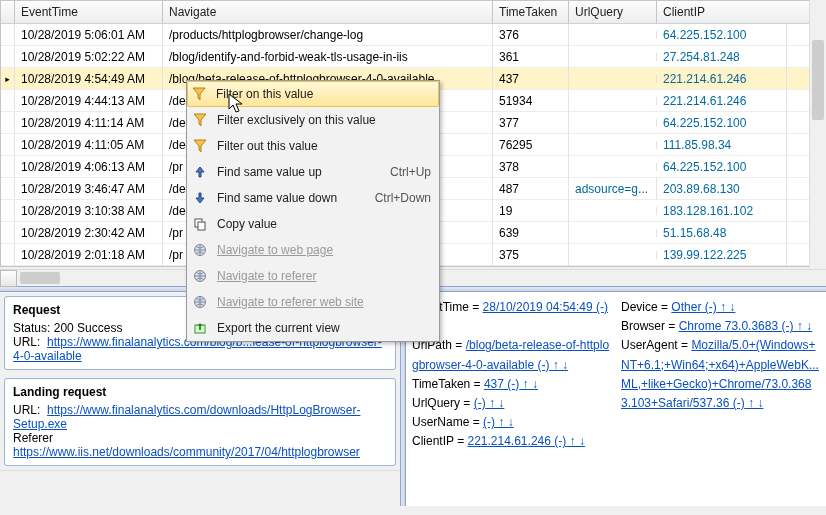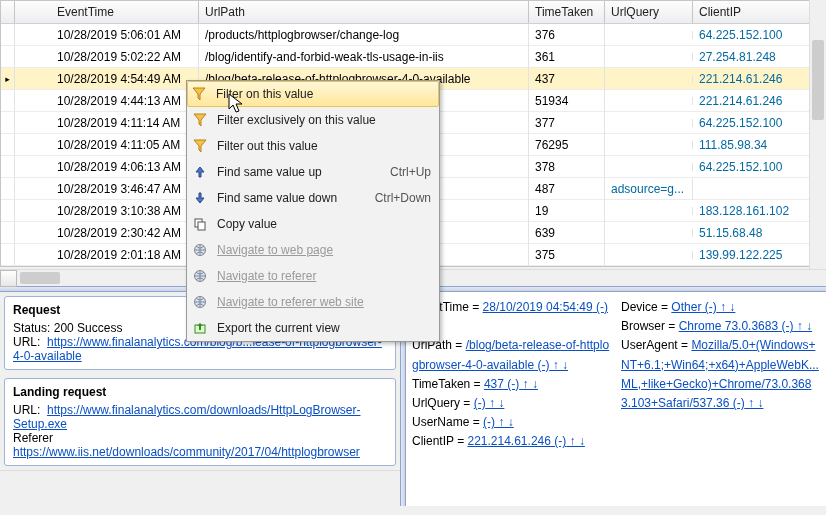--- a/index.html
+++ b/index.html
@@ -4,21 +4,21 @@
 <style>
 * { box-sizing: border-box; margin: 0; padding: 0; }
 body { font-family: "Segoe UI", Tahoma, sans-serif; font-size: 12px; color: #000; background: #f0f0f0; width: 826px; height: 515px; overflow: hidden; position: relative; }
 .grid { background: #fff; border: 1px solid #c5c5c5; }
 .grid-header { display: flex; background: linear-gradient(#fdfdfd,#ecedf0); border-bottom: 1px solid #d0d0d0; }
 .grid-header .col, .row .cell { border-right: 1px solid #e3e3e3; padding: 4px 6px; white-space: nowrap; overflow: hidden; text-overflow: ellipsis; }
 .grid-header .col { font-weight: normal; color: #222; border-right: 1px solid #c5c5c5; }
 .row { display: flex; border-bottom: 1px solid #ececec; height: 22px; align-items: center; }
 .row.sel { background: #fff3c8; }
 .row .rowhdr { width: 14px; border-right: 1px solid #e3e3e3; height: 100%; display:flex; align-items:center; justify-content:center; }
-.col-time { width: 148px; margin-left: 36px; }
+.col-time { width: 148px; }
 .col-url { width: 330px; }
 .col-tt { width: 76px; text-align: left; }
 .col-q { width: 88px; }
 .col-ip { width: 130px; }
 .grid-header .rowhdr { width:14px; border-right:1px solid #c5c5c5; }
 .grid-header .col:last-child { border-right:none; }
 .grid-wrap { position: relative; height: 269px; }
 .vscroll { position: absolute; right: 0; top: 0; bottom: 0; width: 17px; background: #f0f0f0; border-left: 1px solid #ddd; }
 .vscroll .thumb { position:absolute; left:2px; right:2px; top:40px; height:80px; background:#cdcdcd; border-radius:2px; }
 .hscroll-area { height: 17px; background:#f0f0f0; border-top:1px solid #ddd; position:relative; }
@@ -47,21 +47,21 @@
 .right-col { flex:1; }
 </style>
 </head>
 <body>
 
 <div class="grid-wrap">
   <div class="grid">
     <div class="grid-header">
       <div class="rowhdr"></div>
       <div class="col col-time">EventTime</div>
-      <div class="col col-url">UrlPath</div>
+      <div class="col col-url">Navigate</div>
       <div class="col col-tt">TimeTaken</div>
       <div class="col col-q">UrlQuery</div>
       <div class="col col-ip">ClientIP</div>
     </div>
     <div id="grid-body">
         <div class="row">
           <div class="rowhdr"></div>
           <div class="cell col-time">10/28/2019 5:06:01 AM</div>
           <div class="cell col-url">/products/httplogbrowser/change-log</div>
           <div class="cell col-tt">376</div>
@@ -115,20 +115,21 @@
           <div class="cell col-tt">378</div>
           <div class="cell col-q"></div>
           <div class="cell col-ip">64.225.152.100</div>
         </div>
         <div class="row">
           <div class="rowhdr"></div>
           <div class="cell col-time">10/28/2019 3:46:47 AM</div>
           <div class="cell col-url">/de</div>
           <div class="cell col-tt">487</div>
           <div class="cell col-q">adsource=g...</div>
+          <div class="cell col-ip">203.89.68.130</div>
         </div>
         <div class="row">
           <div class="rowhdr"></div>
           <div class="cell col-time">10/28/2019 3:10:38 AM</div>
           <div class="cell col-url">/de</div>
           <div class="cell col-tt">19</div>
           <div class="cell col-q"></div>
           <div class="cell col-ip">183.128.161.102</div>
         </div>
         <div class="row">

